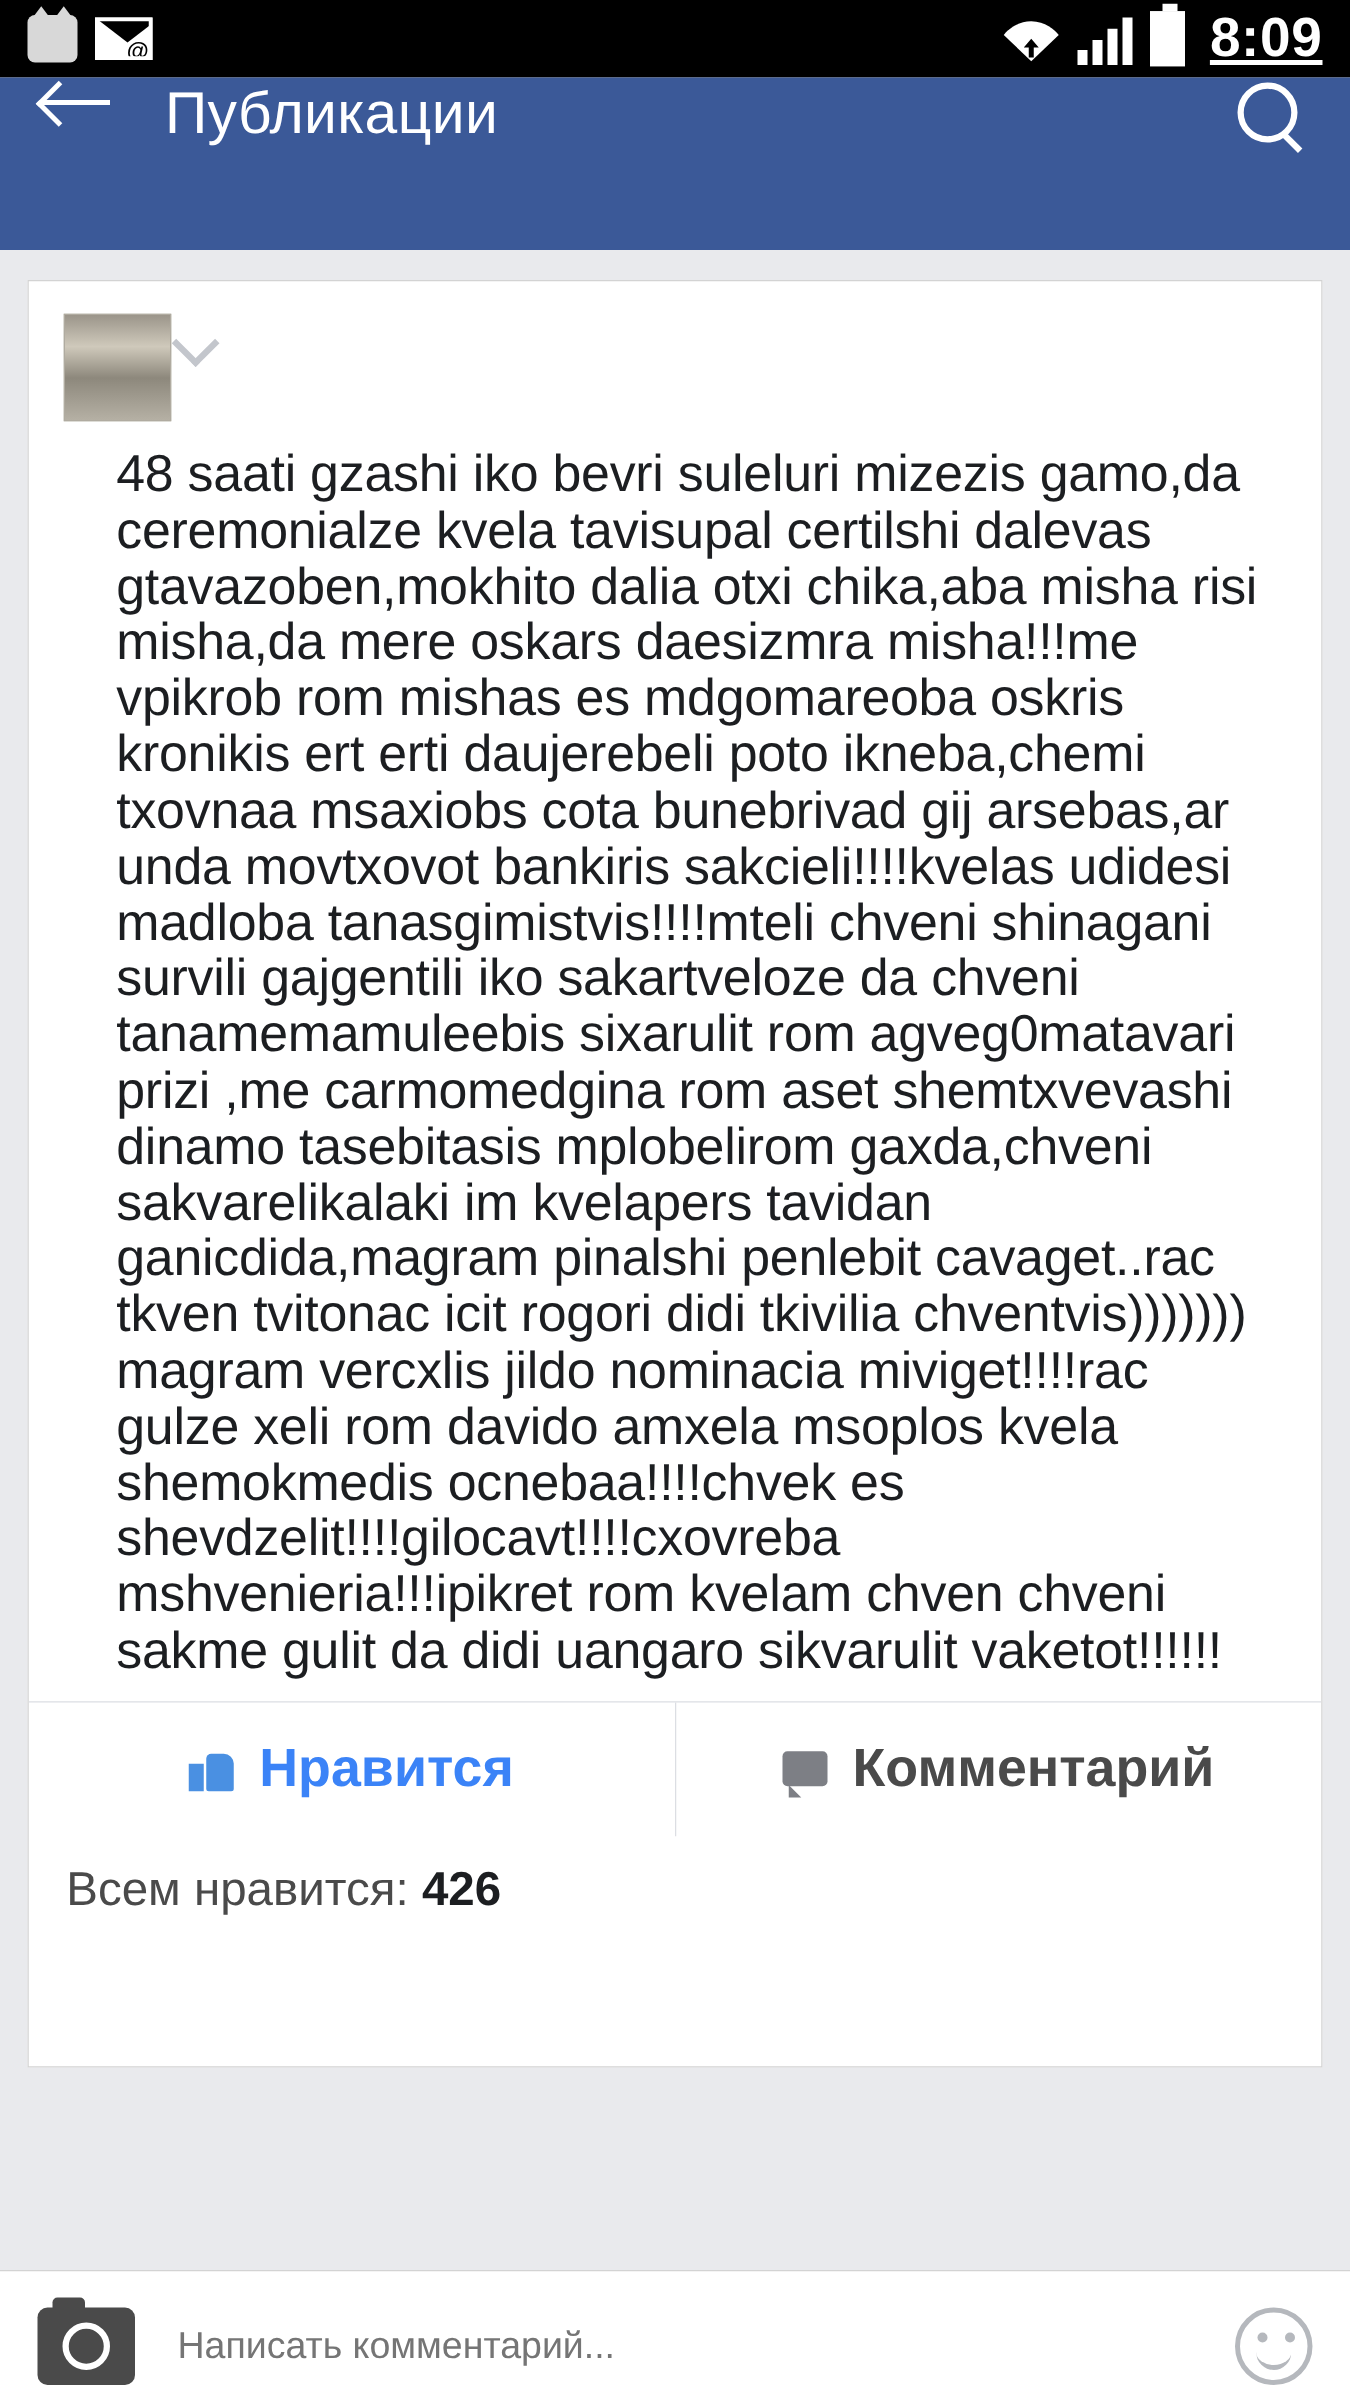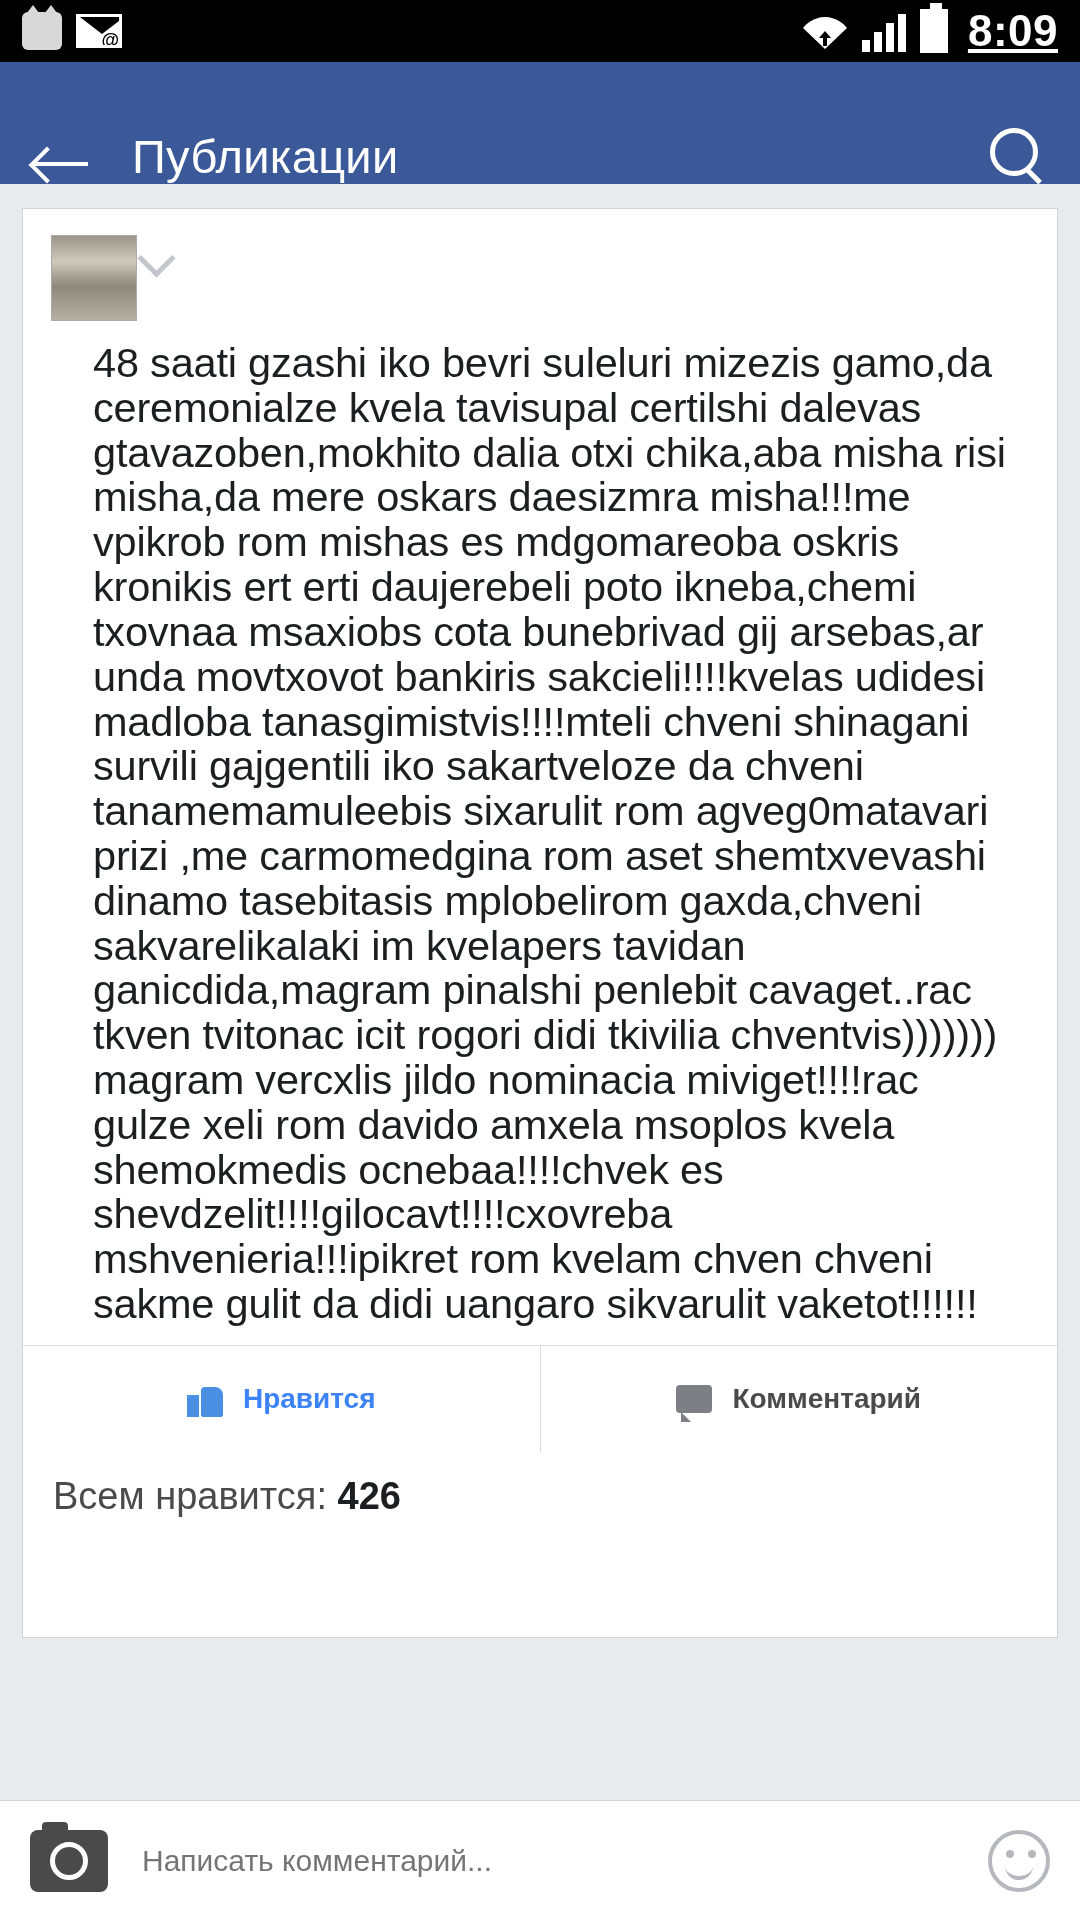--- a/index.html
+++ b/index.html
@@ -70,24 +70,24 @@
   .battery {
     width: 28px; height: 44px; border: 3px solid #ffffff; position: relative;
     background: #ffffff;
   }
   .battery:before{
     content:""; position:absolute; top:-9px; left:7px; width:12px;height:6px;background:#fff;
   }
 
   
   .appbar {
-    height: 122px;
+    height: 138px;
     background: #3b5998;
     display: flex;
-    align-items: flex-end;
+    align-items: flex-start;
     padding: 0 34px;
     color: #ffffff;
   }
   .appbar-title {
     font-size: 47px;
     font-weight: normal;
     margin-left: 44px;
     letter-spacing: 0.3px;
   }
   .back-arrow { width: 54px; height: 40px; position: relative; }
@@ -174,21 +174,21 @@
     border-top: 1px solid #dcdee3;
     height: 108px;
     align-items: stretch;
   }
   .action {
     flex: 1;
     display: flex;
     align-items: center;
     justify-content: center;
     gap: 20px;
-    font-size: 28px;
+    font-size: 43px;
     font-weight: bold;
     color: #4a4a4a;
     border-right: 1px solid #dcdee3;
   }
   .action:last-child { border-right: none; }
   .action.liked { color: #3b83f7; }
   .thumb-icon { width: 36px; height: 36px; position: relative; }
   .thumb-icon:before{
     content:""; position:absolute; left:0; bottom:0; width:12px; height:22px; background:#4a90e2;
   }

